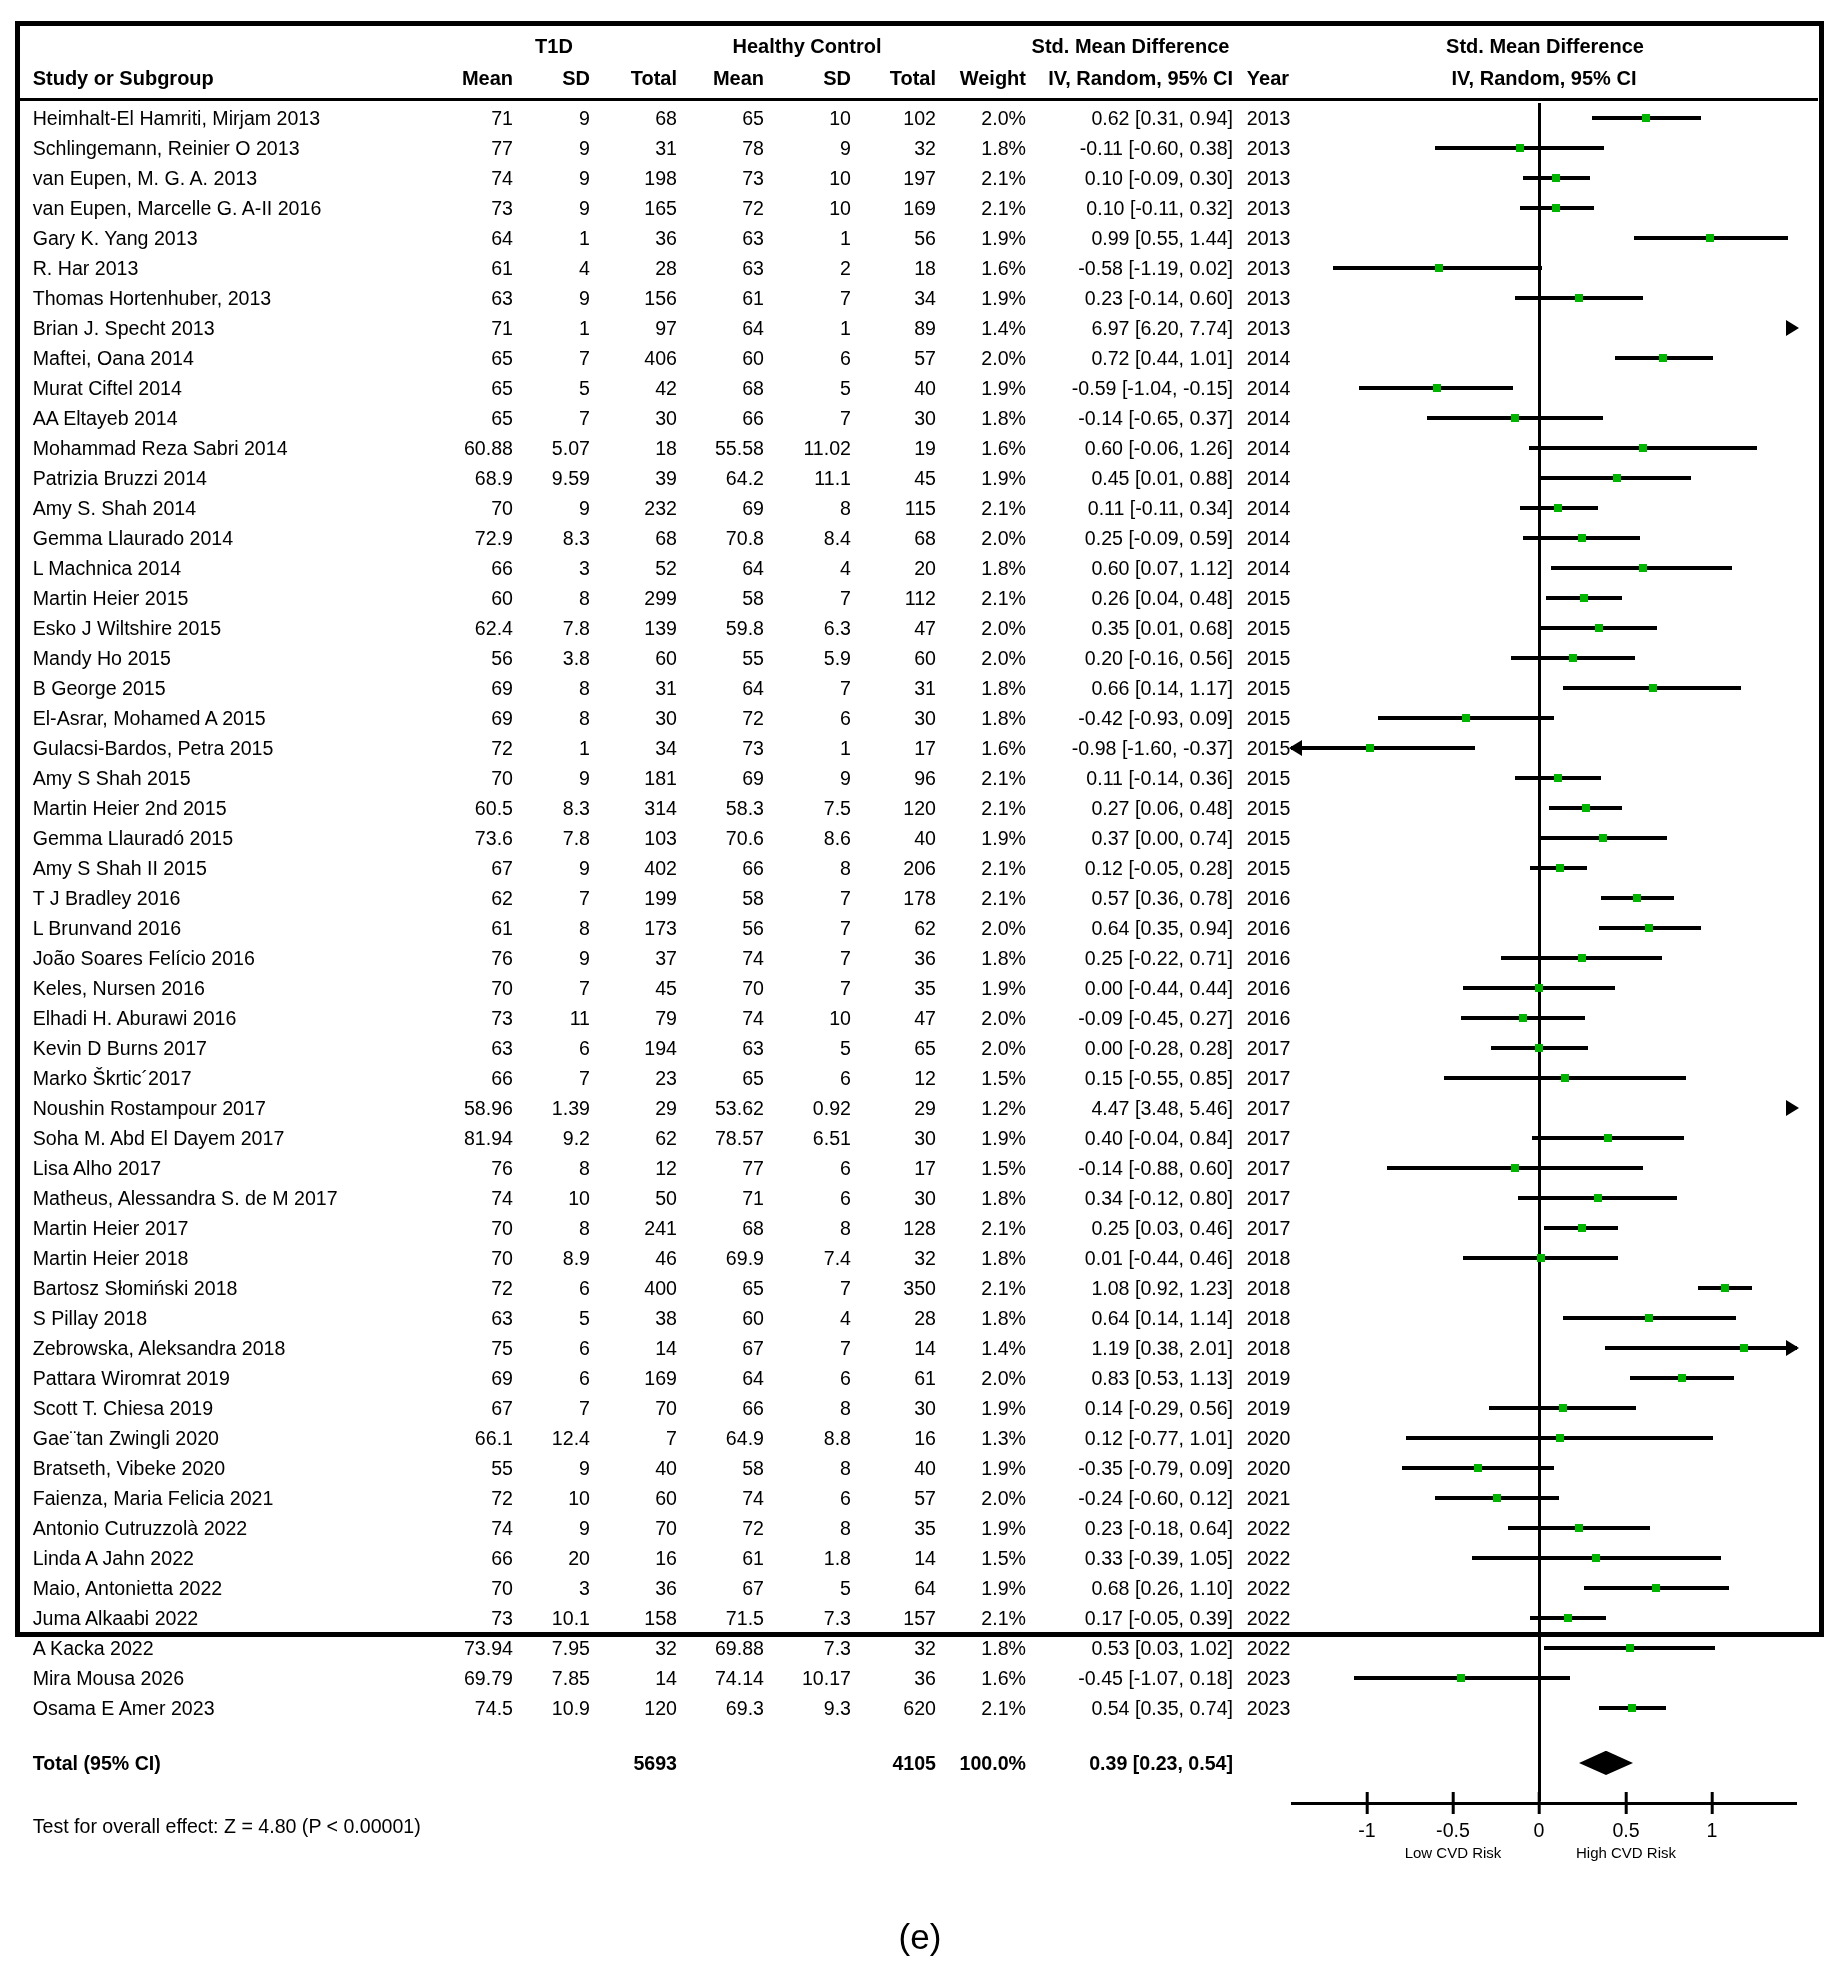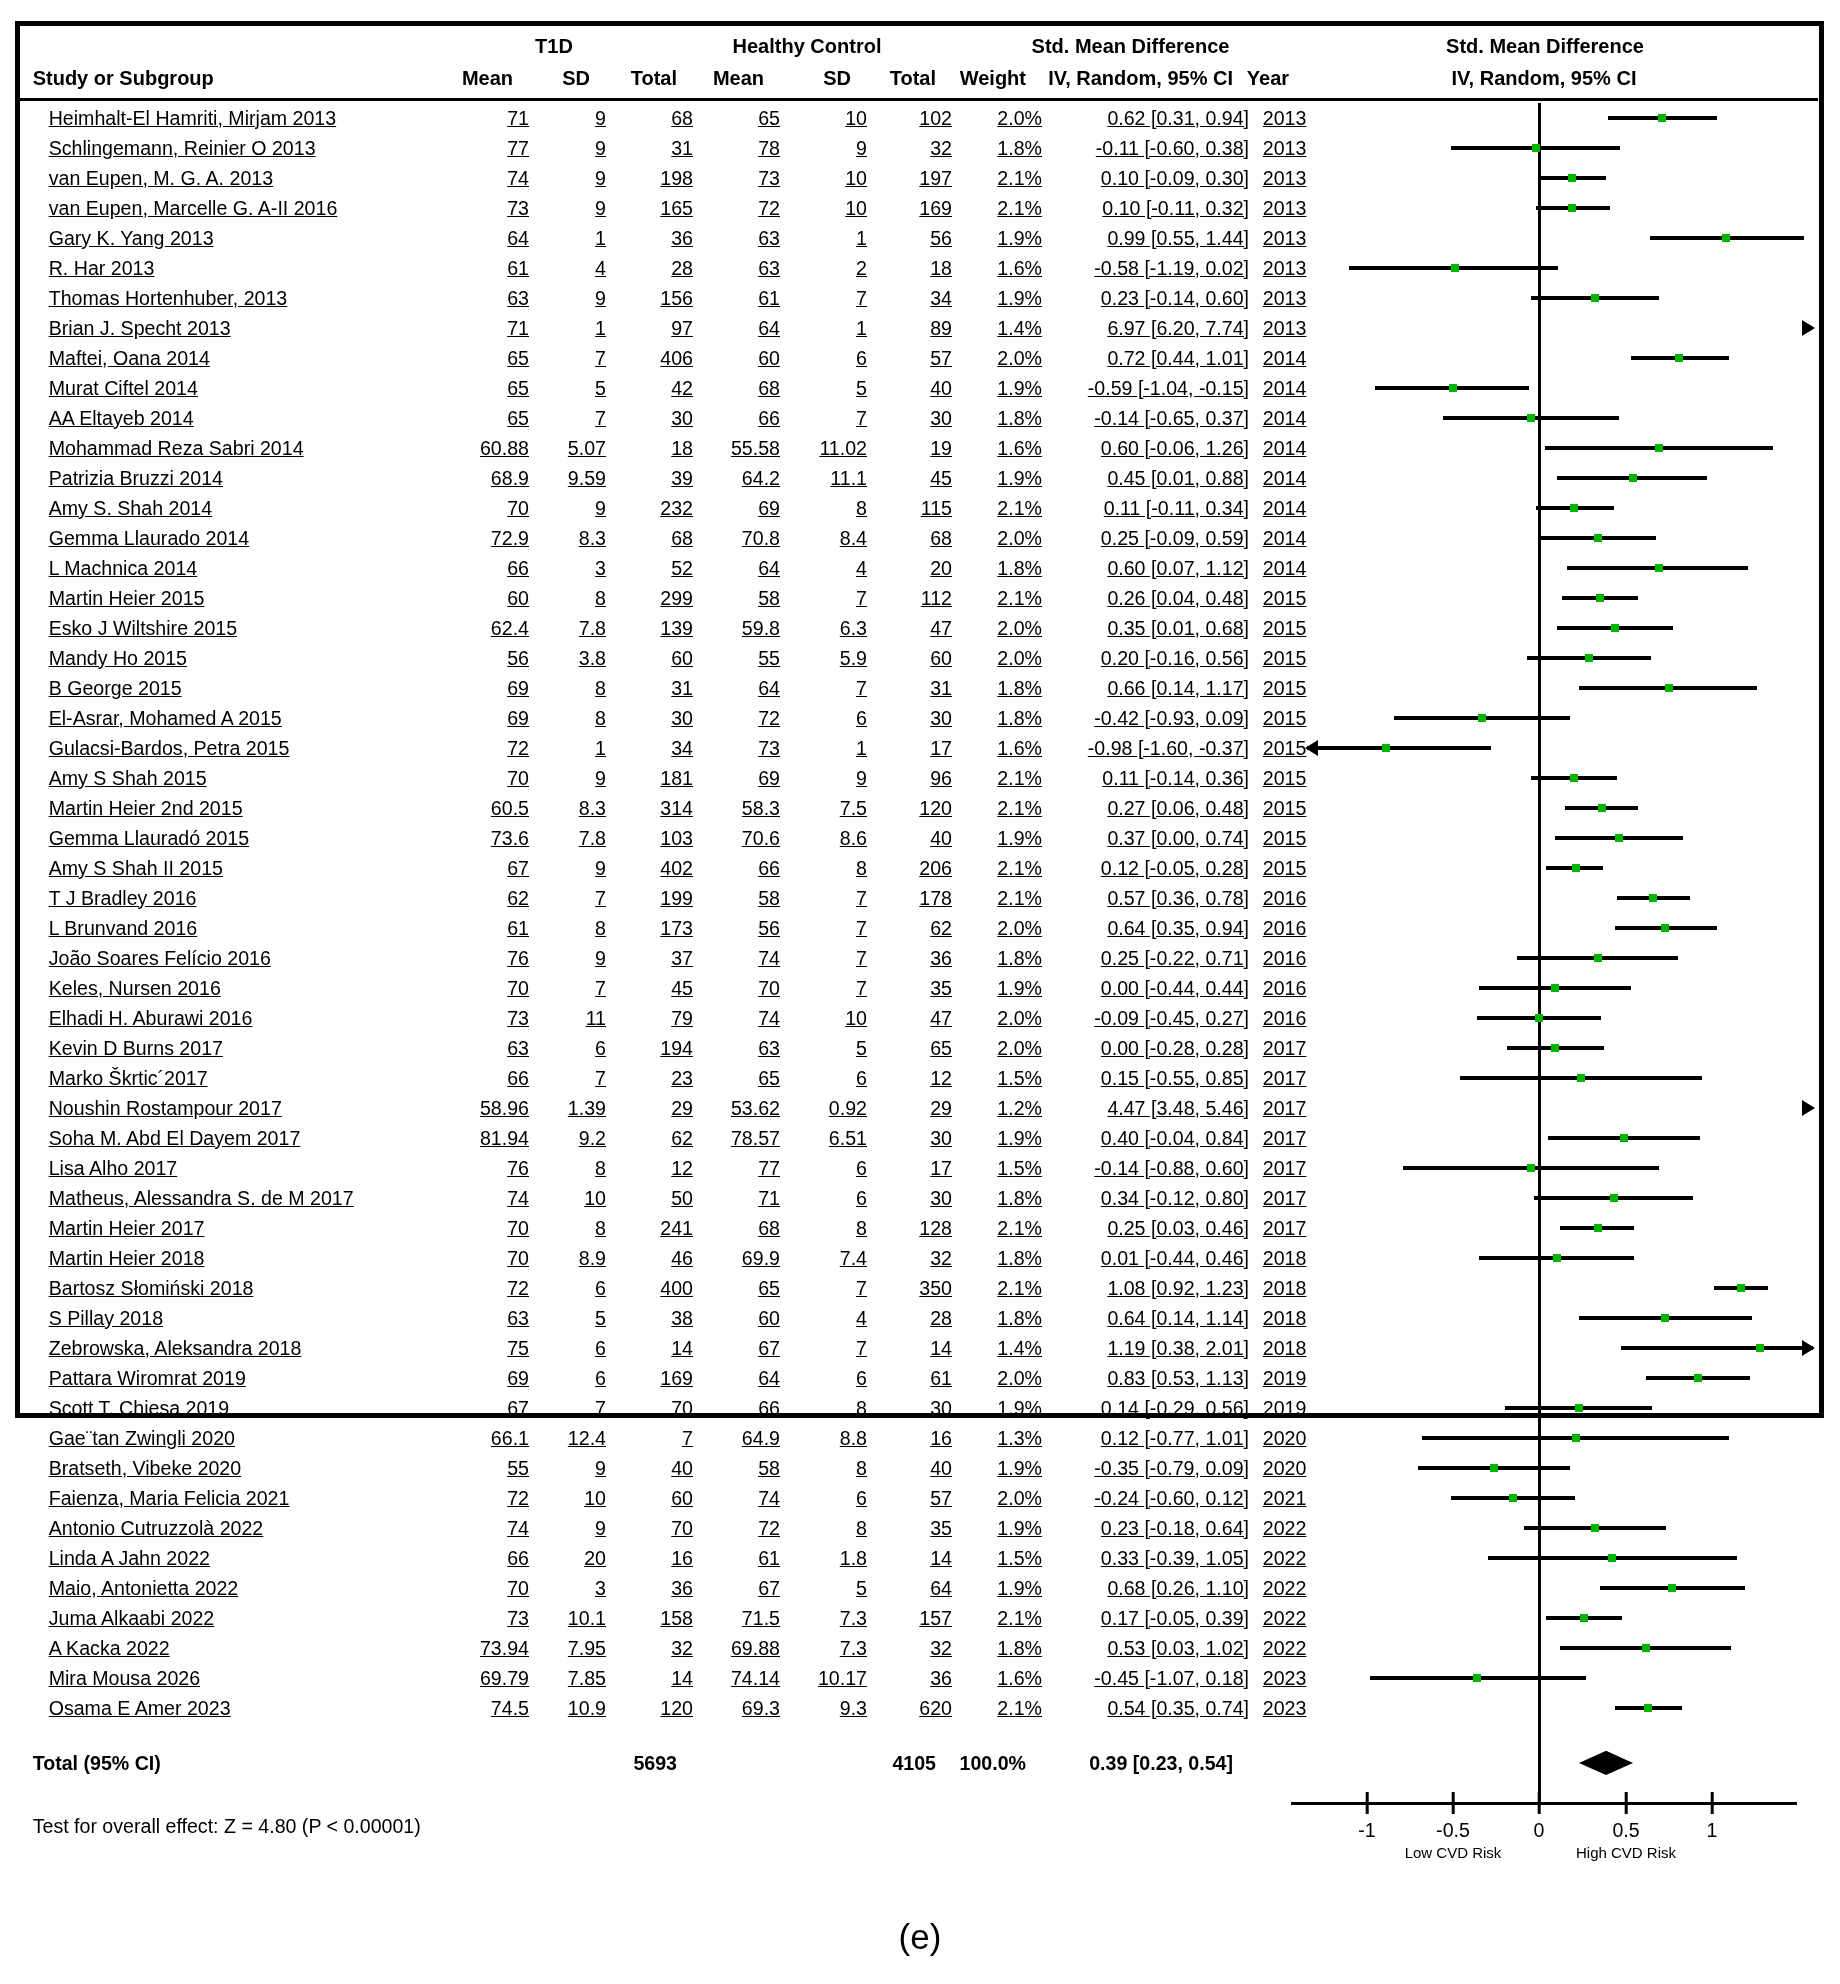--- a/index.html
+++ b/index.html
@@ -1,18 +1,18 @@
 <!DOCTYPE html>
 <html style="font-size:8.5px"><head>
 <meta charset="utf-8">
 <style>
   html,body{margin:0;padding:0;background:#fff;}
   .page{position:relative;width:1840px;height:1985px;background:#fff;
         font-family:"Liberation Sans", sans-serif;color:#000;}
-  .frame{position:absolute;left:15px;top:21px;width:1809px;height:1397px;
+  .frame{position:absolute;left:15px;top:21px;width:1809px;height:1616px;
          border:5.3px solid #000;box-sizing:border-box;background:#fff;}
   .inner{position:relative;width:1798px;height:1854px;}
 
   .hdr{position:absolute;left:0;top:4.2px;width:1798px;font-weight:bold;font-size:20px;}
   .hdr-line{display:flex;height:32px;align-items:center;}
   .cell{box-sizing:border-box;white-space:nowrap;}
   .c-name{width:411px;padding-left:12.7px;text-align:left;}
   .c-m1{width:82px;text-align:right;}
   .c-sd1{width:77px;text-align:right;}
   .c-n1{width:87px;text-align:right;}
@@ -22,21 +22,21 @@
   .c-w{width:90px;text-align:right;}
   .c-ci{width:207px;text-align:right;}
   .c-year{width:58px;text-align:left;padding-left:13.8px;}
   .c-plot{width:506px;position:relative;height:100%;}
   .span-c{text-align:center;}
   .w465{width:246px;}.w490{width:260px;}.w170{width:90px;}.w775{width:411px;}.w110{width:58px;}
   .plot-center{text-align:center;width:506px;}
 
   .hdr-sep{position:absolute;left:0;top:72px;width:1798px;height:3.2px;background:#000;}
 
-  .rows{position:absolute;left:16px;top:77px;width:1798px;font-size:19.6px;text-decoration:underline;}
+  .rows{position:absolute;left:0;top:77px;width:1798px;font-size:19.6px;}
   .row{display:flex;height:30px;align-items:center;}
 
   .ci-line{position:absolute;top:50%;height:3.7px;margin-top:-2.1px;background:#000;}
   .marker{position:absolute;top:50%;width:8.5px;height:8.5px;margin-top:-4.2px;margin-left:-4.2px;z-index:2;}
   .arr{position:absolute;top:50%;width:0;height:0;transform:translateY(-50%);}
   .arr-r{right:-2.1px;border-top:8px solid transparent;border-bottom:8px solid transparent;border-left:13.8px solid #000;}
   .arr-l{left:-2.1px;border-top:8px solid transparent;border-bottom:8px solid transparent;border-right:13.8px solid #000;}
 
   .zero-line{position:absolute;left:1518px;top:77px;width:2.6px;height:1698px;background:#000;}
   .axis-line{position:absolute;left:1271px;top:1776px;width:506px;height:2.6px;background:#000;}

